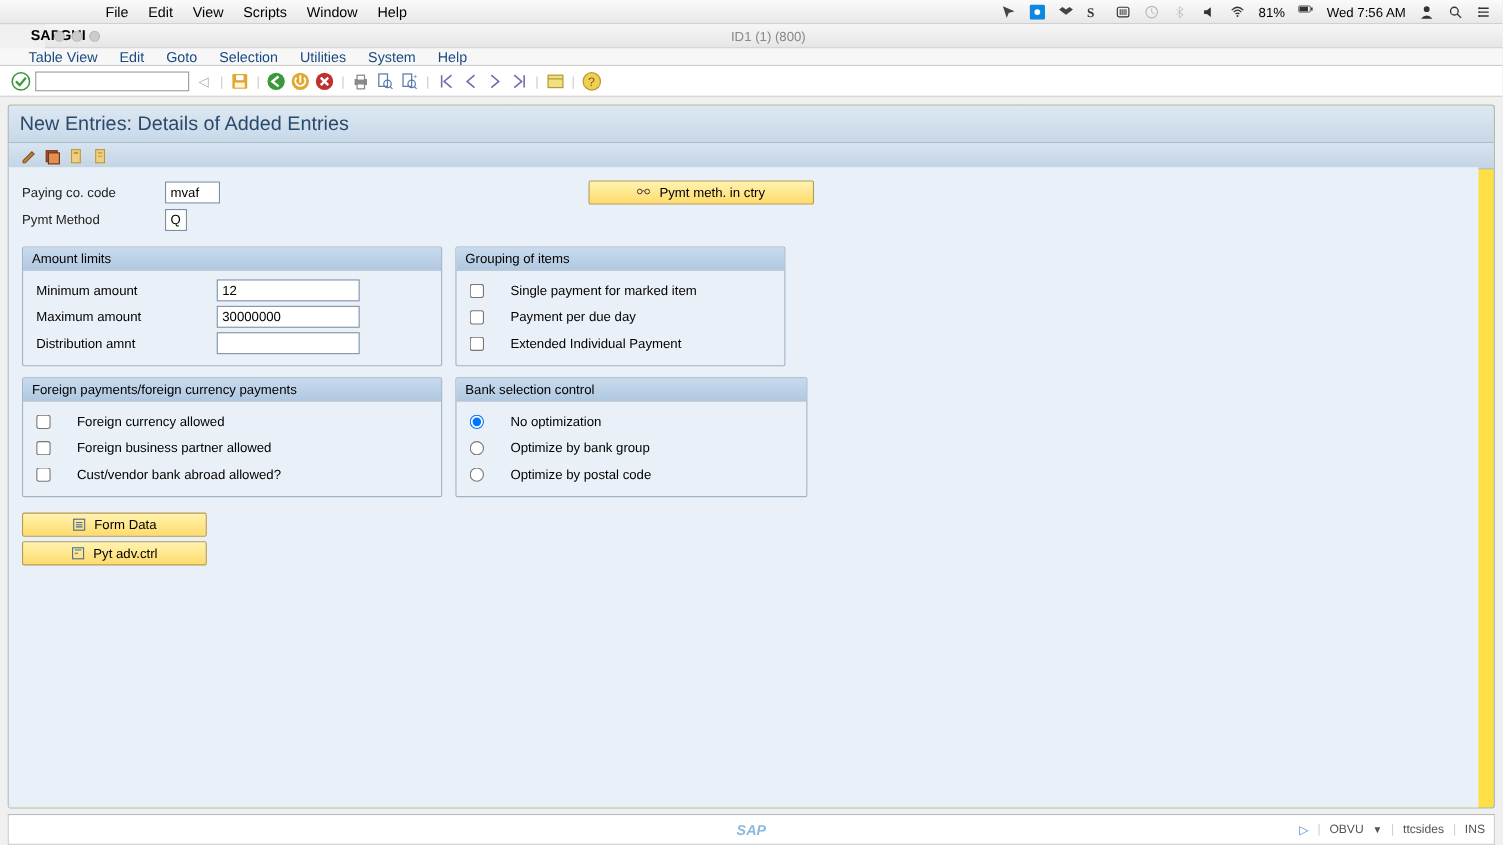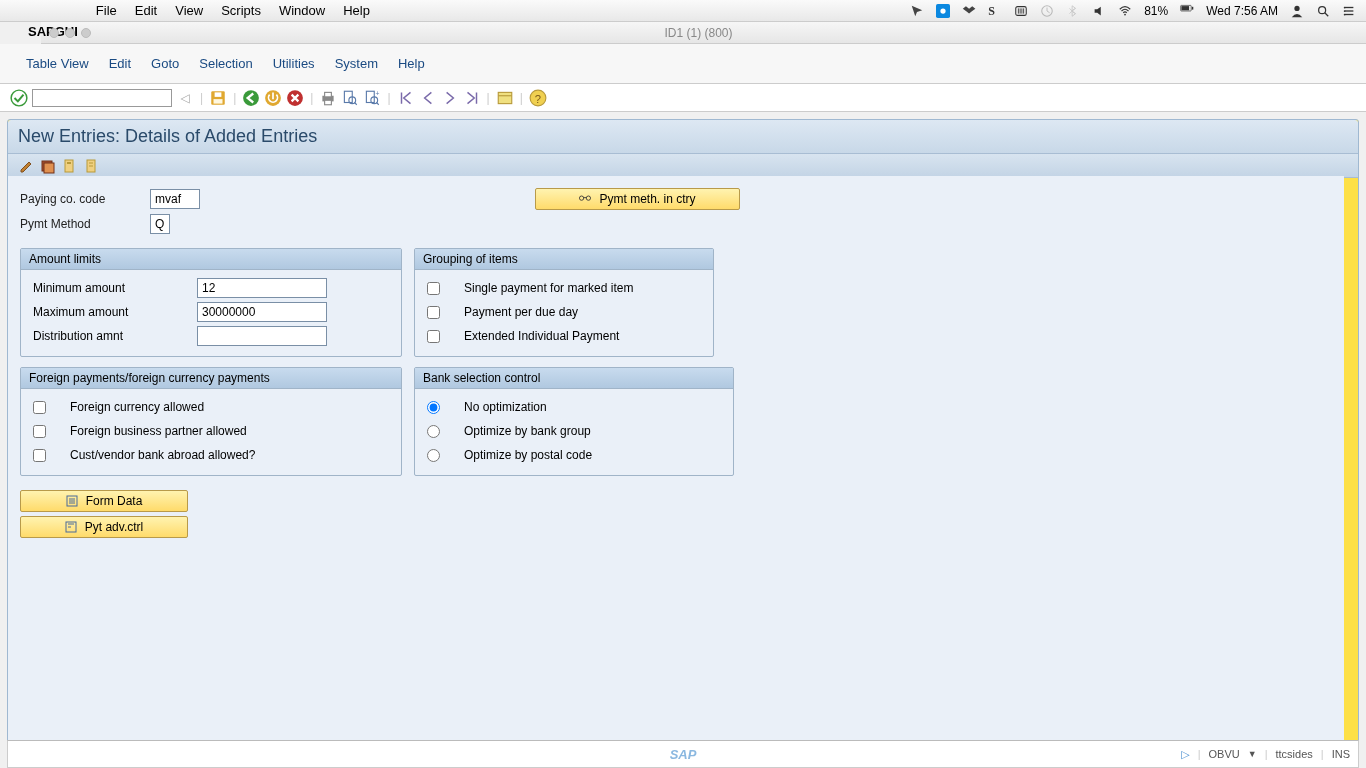--- a/index.html
+++ b/index.html
@@ -14,21 +14,21 @@
 .mac-menubar .right .iconbox { display:inline-block; width:14px; height:14px; }
 .mac-menubar .right .battery { font-size: 12px; }
 
 
 .win-title { height: 22px; background: linear-gradient(#f6f6f6,#e6e6e6); display:flex; align-items:center; border-bottom:1px solid #ccc;margin-left:41px; }
 .win-title .traffic { display:flex; gap:6px; padding-left:8px; }
 .win-title .traffic span { width:10px; height:10px; border-radius:50%; background:#ccc; display:inline-block; border:1px solid #bbb; }
 .win-title .title-text { flex:1; text-align:center; color:#888; font-size:12px; }
 
 
-.sap-menu { height: 40px; background: #f7f7f7; border-bottom:1px solid #ccc; display:flex; align-items:center; gap: 20px; padding-left: 26px; font-size:13px; color:#1a4a82; }
+.sap-menu { height: 16px; background: #f7f7f7; border-bottom:1px solid #ccc; display:flex; align-items:center; gap: 20px; padding-left: 26px; font-size:13px; color:#1a4a82; }
 .sap-menu span { cursor: default; }
 
 
 .sap-toolbar { height: 28px; background: #fff; border-bottom: 1px solid #ccc; display:flex; align-items:center; gap:4px; padding: 0 10px; }
 .sap-toolbar .okfield { width: 140px; height:18px; border:1px solid #999; background:#fff; }
 .sap-toolbar .tb-icon { width:18px; height:18px; display:inline-flex; align-items:center; justify-content:center; font-size:12px; }
 .sap-toolbar .sep { color:#ccc; margin: 0 2px; }
 .tb-green-check { color:#3a9a3a; }
 .tb-disk { color:#b88a2a; }
 

